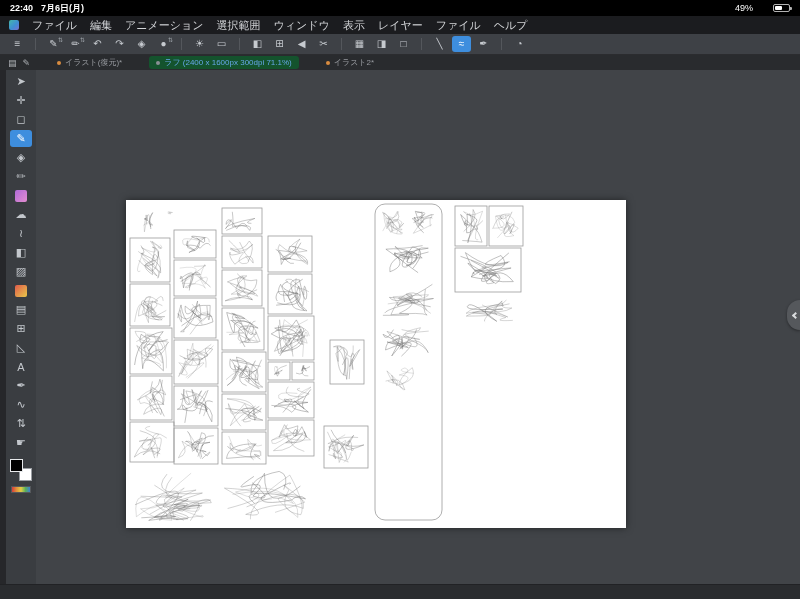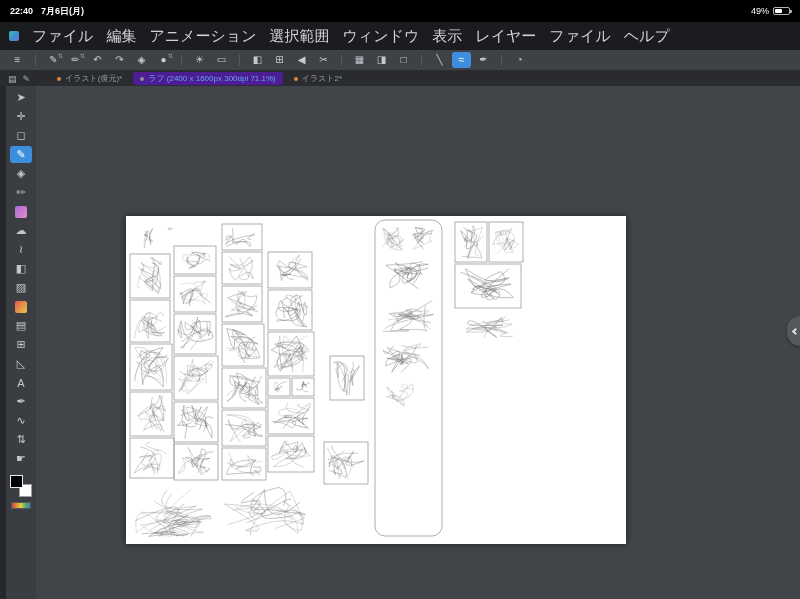--- a/index.html
+++ b/index.html
@@ -1,46 +1,46 @@
 <!DOCTYPE html>
 <html><head>
 <meta charset="utf-8">
 <style>
   * { box-sizing: border-box; margin: 0; padding: 0; }
   html,body { width: 800px; height: 599px; overflow: hidden; }
   body { font-family: "Liberation Sans", "DejaVu Sans", sans-serif; background: #3f4245; position: relative; }
 
   
-  .statusbar { height: 22px; background: #000; color: #fff; font-size: 9px;
+  .statusbar { height: 16px; background: #000; color: #fff; font-size: 9px;
     display: flex; align-items: center; justify-content: space-between; padding: 0 10px; }
   .statusbar .left { display: flex; gap: 8px; align-items: center; font-weight: bold; }
-  .statusbar .right { display: flex; gap: 4px; align-items: center; }
+  .statusbar .right { display: flex; gap: 20px; align-items: center; }
   .battery { width: 17px; height: 8px; border: 1px solid rgba(255,255,255,.7); border-radius: 2px; position: relative; }
   .battery::after { content: ""; position: absolute; right: -3px; top: 2px; width: 2px; height: 3px; background: rgba(255,255,255,.7); border-radius: 0 1px 1px 0; }
   .battery .fill { position: absolute; left: 1px; top: 1px; bottom: 1px; width: 49%; background: #fff; border-radius: 1px; }
 
   
-  .menubar { height: 28px; background: #1b1c1f; display: flex; align-items: center; gap: 13px; padding: 0 9px; font-size: 15px; color: #d2d4d7; }
+  .menubar { height: 18px; background: #1b1c1f; display: flex; align-items: center; gap: 13px; padding: 0 9px; font-size: 11px; color: #d2d4d7; }
   .app-logo { width: 10px; height: 10px; border-radius: 2px; background: linear-gradient(135deg,#46b8a9 0%,#3f8fd4 55%,#7a6fd0 100%); flex: 0 0 auto; }
   .menu-item { cursor: default; white-space: nowrap; }
 
   
   .commandbar { height: 21px; background: #3e4146; border-bottom: 1px solid #2b2c2f; display: flex; align-items: center; gap: 3px; padding: 0 8px; }
   .cmd { width: 19px; height: 16px; border: none; background: transparent; color: #c6cacf; font-size: 10px; line-height: 1;
     display: flex; align-items: center; justify-content: center; border-radius: 3px; font-family: inherit; position: relative; }
   .cmd.active { background: #3e8ede; color: #fff; }
   .cmd .arr { position: absolute; right: 0px; top: 1px; font-size: 6px; color: #9aa0a6; }
   .cmd-divider { width: 1px; height: 12px; background: #54575c; margin: 0 5px; }
 
   
   .tabbar { height: 15px; background: #292b2e; display: flex; align-items: center; font-size: 8px; padding: 0 4px; gap: 4px; }
   .palette-header { display: flex; gap: 6px; width: 42px; padding-left: 4px; color: #aeb2b7; font-size: 9px; }
   .ph-icon { cursor: default; }
   .tab { display: flex; align-items: center; gap: 4px; color: #96999e; padding: 1px 7px; border-radius: 3px; white-space: nowrap; }
-  .tab.active { background: #4c1d95; color: #66a7e8; }
+  .tab.active { background: #14532d; color: #66a7e8; }
   .tab .dot { width: 4px; height: 4px; border-radius: 50%; flex: 0 0 auto; }
 
   
   .main { position: relative; height: 514px; }
   .gutter { position: absolute; left: 0; top: 0; bottom: 0; width: 6px; background: #26272a; }
   .toolcol { position: absolute; left: 6px; top: 0; bottom: 0; width: 30px; background: #3a3d41;
     display: flex; flex-direction: column; align-items: center; padding-top: 3px; gap: 2px; }
   .tool { width: 22px; height: 17px; display: flex; align-items: center; justify-content: center;
     color: #c3c7cc; font-size: 11px; border-radius: 3px; }
   .tool.selected { background: #3e8ede; color: #fff; }
@@ -123,21 +123,21 @@
     <button class="cmd">✒</button>
     <span class="cmd-divider"></span>
     <button class="cmd">◔</button>
   </div>
 
 <div class="tabbar">
   <span class="palette-header" id="palette-header">
       <span class="ph-icon">▤</span>
       <span class="ph-icon">✎</span>
     </span>
-  <span id="tabs" style="display:flex;gap:4px;">
+  <span id="tabs" style="display:flex;gap:20px;">
       <div class="tab">
         <span class="dot" style="background: rgb(217, 140, 63);"></span>
         <span class="tab-label">イラスト(復元)*</span>
       </div>
       <div class="tab active">
         <span class="dot" style="background: rgb(138, 143, 148);"></span>
         <span class="tab-label">ラフ (2400 x 1600px 300dpi 71.1%)</span>
       </div>
       <div class="tab">
         <span class="dot" style="background: rgb(217, 140, 63);"></span>

